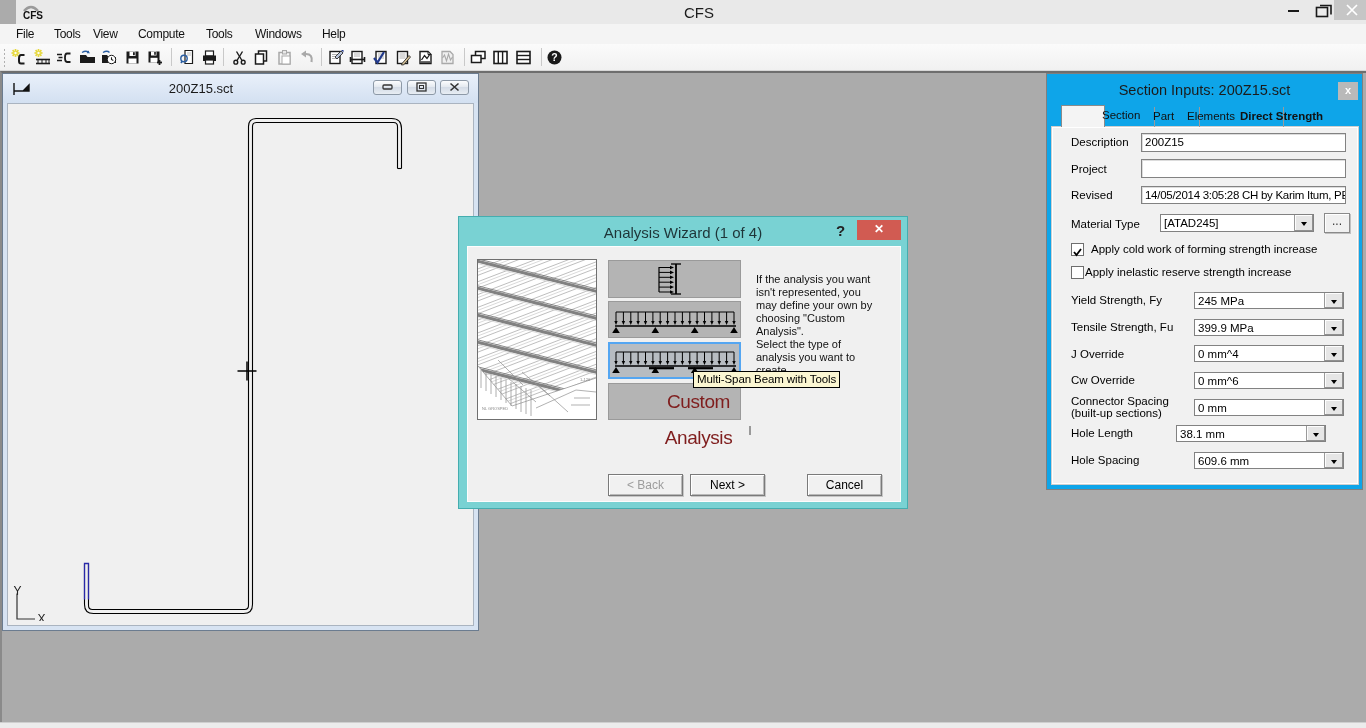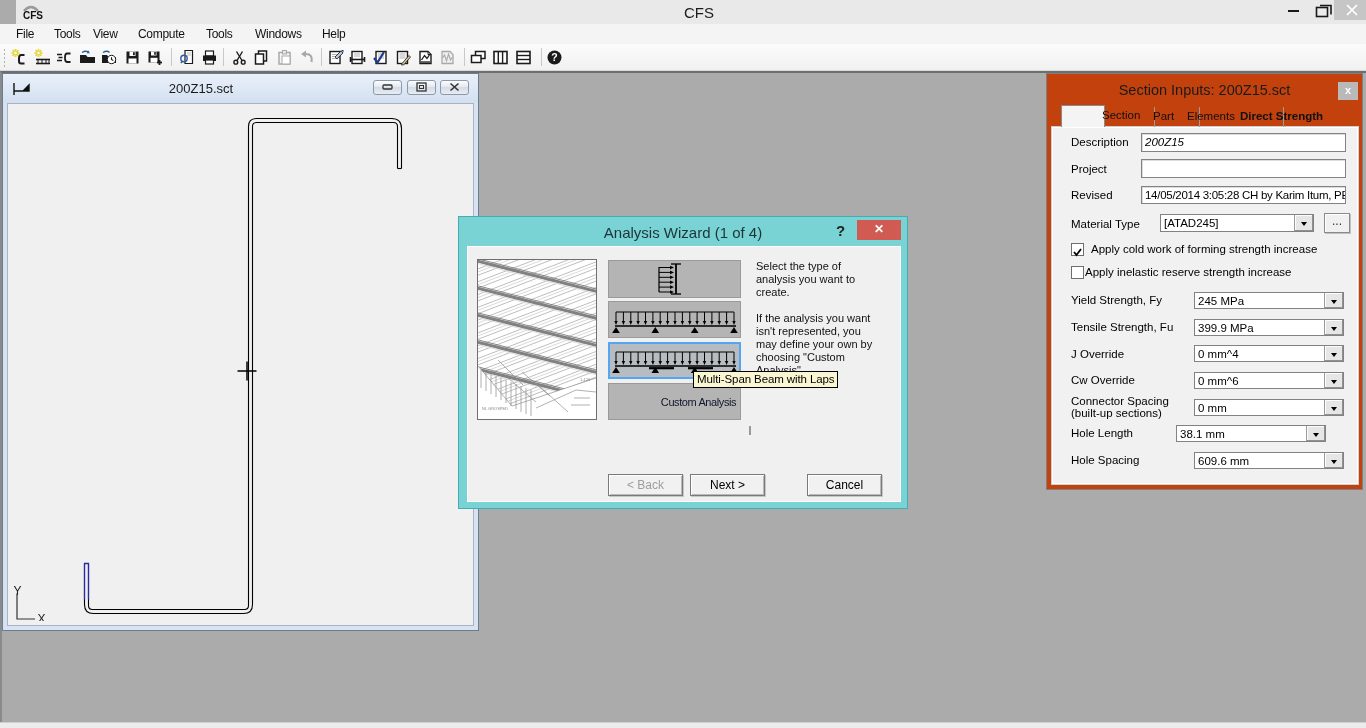--- a/index.html
+++ b/index.html
@@ -42,34 +42,34 @@
 #wiz-title { position:absolute; top:7px; width:100%; text-align:center; font-size:15px; color:#1e3538; }
 #wiz-help { position:absolute; left:377px; top:5px; font-size:15px; font-weight:bold; color:#222; }
 #wiz-close { position:absolute; left:398px; top:3px; width:44px; height:20px; background:#d15b52;
   color:#fff; text-align:center; font-size:12px; font-weight:bold; line-height:19px; }
 #wiz-body { position:absolute; left:8px; top:29px; width:434px; height:256px; background:#f0f0f0; border:1px solid #fdfdfd; }
 #wiz-img { position:absolute; left:9px; top:12px; width:120px; height:161px; background:#fff; border:1px solid #6f6f6f; }
 .gbtn { position:absolute; left:140px; width:133px; background:#b4b4b4; border:1px solid #9a9a9a; }
 #gb1 { top:13px; height:38px; }
 #gb2 { top:54px; height:37px; }
 #gb3 { top:95px; height:37px; border:2px solid #54a6f2; background:#b7bcc1; }
-#gb4 { top:136px; height:37px; font-size:11px; letter-spacing:-0.4px; color:#0f172a; text-align:center; line-height:36px;padding-left:48px; }
+#gb4 { top:136px; height:37px; font-size:19px; letter-spacing:-0.4px; color:#7f1d1d; text-align:center; line-height:36px;padding-left:48px; }
 #wiz-text { position:absolute; left:288px; top:13px; width:118px; font-size:11px; line-height:13px; color:#111; }
 #tooltip { position:absolute; left:225px; top:124px; height:17px; background:#fbf6d2; white-space:nowrap;
   border:1px solid #000; font-size:11.5px; letter-spacing:-0.1px; line-height:15px; padding:0 3px; z-index:5; }
 #artifact { position:absolute; left:281px; top:179px; width:2px; height:9px; background:#9a9a9a; }
 .dlgbtn { position:absolute; top:227px; height:22px; background:#f1f1f1; border:1px solid #7a7a7a;
   box-shadow:inset 1px 1px 0 #fff, inset -1px -1px 0 #b9b9b9, 1px 1px 0 #c6c6c6;
   font-size:12px; text-align:center; line-height:20px; color:#000; }
 #dback { left:140px; width:75px; color:#9d9d9d; }
 #dnext { left:222px; width:75px; }
 #dcancel { left:339px; width:75px; }
 
 
-#panel { left:1046px; top:73px; width:317px; height:417px; background:#c2410c; border:1px solid #7f7f7f; }
+#panel { left:1046px; top:73px; width:317px; height:417px; background:#0ea5e9; border:1px solid #7f7f7f; }
 #panel-title { position:absolute; top:8px; width:100%; text-align:center; font-size:14.5px; color:#1b1b1b; }
 #panel-close { position:absolute; left:291px; top:8px; width:20px; height:18px; background:#b9b9b9;
   color:#fff; font-size:11px; font-weight:bold; text-align:center; line-height:17px; }
 #tabrow { position:absolute; left:6px; top:33px; height:20px; font-size:11.5px; color:#111; }
 .tab { position:absolute; top:0; height:20px; line-height:19px; border-right:1px solid #9a9a9a; text-align:center; white-space:nowrap;padding-left:40px; }
 #tab-content { position:absolute; left:5px; top:53px; width:306px; height:357px; background:#f1f1f1;
   border:1px solid #fff; box-shadow:0 0 0 1px #cfcfcf; }
 .flabel { position:absolute; left:24px; font-size:11.5px; color:#000; white-space:nowrap; }
 .finput { position:absolute; background:#fff; border:1px solid #828282;
   box-shadow:inset 1px 1px 0 #dcdcdc; font-size:11.5px; padding:2px 3px 0; color:#000; white-space:nowrap; overflow:hidden; }
@@ -520,43 +520,43 @@
           <polygon points="124.0,21 122.3,17 125.7,17" fill="#000"></polygon>
           <line x1="39" y1="24.2" x2="64" y2="24.2" stroke="#000" stroke-width="2.2"></line>
           <line x1="78" y1="24.2" x2="103" y2="24.2" stroke="#000" stroke-width="2.2"></line>
           <polygon points="6,23 2.2,29 9.8,29" fill="#000"></polygon>
           <polygon points="45.3,23 41.5,29 49.099999999999994,29" fill="#000"></polygon>
           <polygon points="84.7,23 80.9,29 88.5,29" fill="#000"></polygon>
           <polygon points="124,23 120.2,29 127.8,29" fill="#000"></polygon>
         </svg></div>
     <div class="gbtn" id="gb4">Custom Analysis</div>
     <div id="wiz-text">
+      <div style="margin-top:13px">If the analysis you want isn't represented, you may define your own by choosing "Custom Analysis".</div>
       <div>Select the type of analysis you want to create.</div>
-      <div style="margin-top:13px">If the analysis you want isn't represented, you may define your own by choosing "Custom Analysis".</div>
     </div>
     <div id="artifact"></div>
-    <div id="tooltip">Multi-Span Beam with Laps</div>
+    <div id="tooltip">Multi-Span Beam with Tools</div>
     <div class="dlgbtn" id="dback">&lt; Back</div>
     <div class="dlgbtn" id="dnext">Next &gt;</div>
     <div class="dlgbtn" id="dcancel">Cancel</div>
   </div>
 </div>
 
 <div class="abs" id="panel">
   <div id="panel-title">Section Inputs: 200Z15.sct</div>
   <div id="panel-close">x</div>
   <div id="tab-content"></div>
   <div id="tabrow">
     <div class="tab" style="left:60px;width:42px;">Part</div>
     <div class="tab" style="left:94px;width:53px;">Elements</div>
     <div class="tab" style="left:147px;width:84px;font-weight:bold;">Direct Strength</div>
     <div class="tab" id="tabsel" style="left:8px;width:44px;">Section</div>
   </div>
   <div class="flabel" style="top:62px">Description</div>
-  <div class="finput" style="left:94px;top:59px;width:205px;height:19px;font-style:italic;">200Z15</div>
+  <div class="finput" style="left:94px;top:59px;width:205px;height:19px;">200Z15</div>
   <div class="flabel" style="top:89px">Project</div>
   <div class="finput" style="left:94px;top:85px;width:205px;height:19px;"></div>
   <div class="flabel" style="top:115px">Revised</div>
   <div class="finput" style="left:94px;top:112px;width:205px;height:18px;letter-spacing:-0.28px;">14/05/2014 3:05:28 CH by Karim Itum, PE</div>
   <div class="flabel" style="top:144px">Material Type</div>
   <div class="combo" style="left:113px;top:140px;width:154px;height:18px;">
       <span class="val">[ATAD245]</span>
       <span class="drop"></span>
     </div>
   <div id="dots-btn">...</div>

